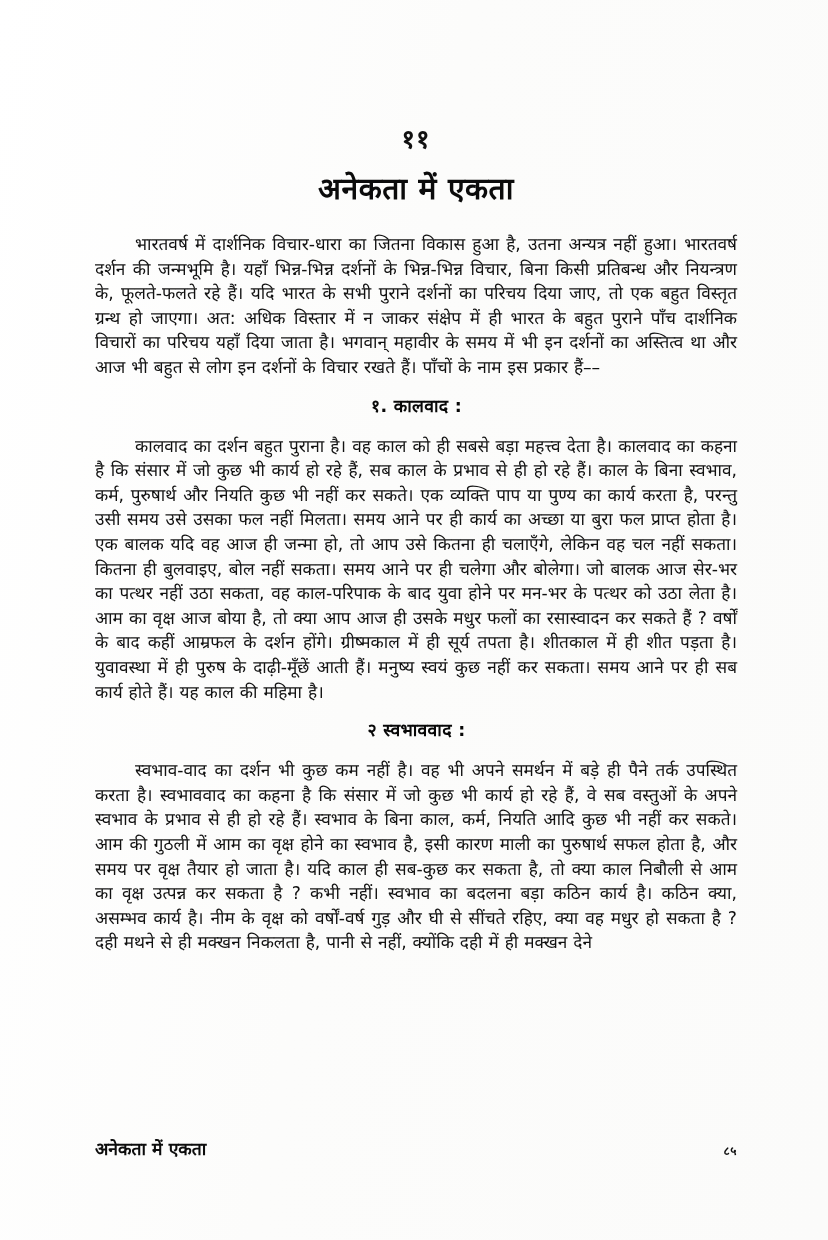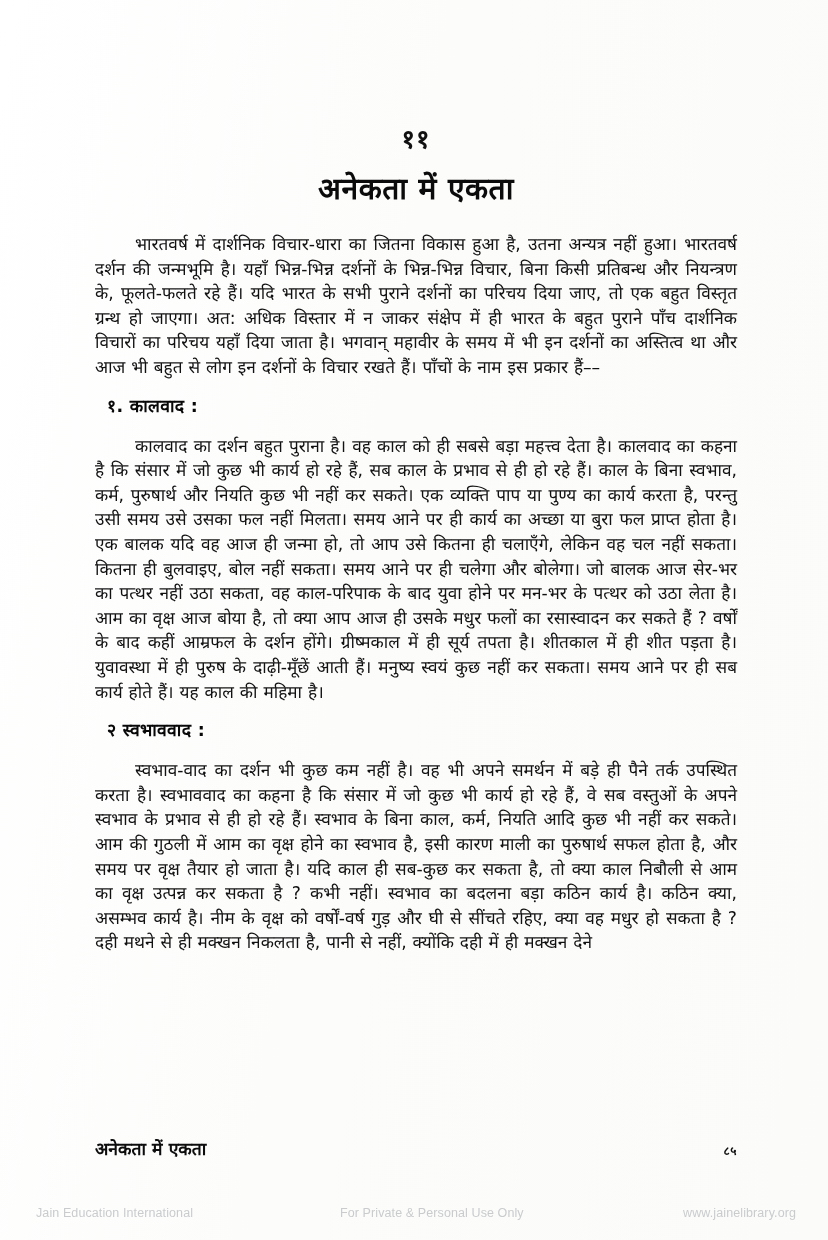--- a/index.html
+++ b/index.html
@@ -84,24 +84,25 @@
   }
   p.para + p.para {
     margin-top: 0;
   }
 
   
   h2.section-heading {
     font-family: "DejaVu Sans", sans-serif;
     font-size: 17.5px;
     font-weight: 700;
-    margin: 14px 0 3px 12px;
+    margin: 14px 0 3px 1px;
     line-height: 24px;
     letter-spacing: 0.3px;
     color: #080808;
+    text-align: center;
   }
 
   
   .running-foot {
     position: absolute;
     left: 95px;
     right: 91px;
     top: 1136px;
     display: flex;
     justify-content: space-between;
@@ -169,18 +170,13 @@
       <p class="para indent">स्वभाव-वाद का दर्शन भी कुछ कम नहीं है। वह भी अपने समर्थन में बड़े ही पैने तर्क उपस्थित करता है। स्वभाववाद का कहना है कि संसार में जो कुछ भी कार्य हो रहे हैं, वे सब वस्तुओं के अपने स्वभाव के प्रभाव से ही हो रहे हैं। स्वभाव के बिना काल, कर्म, नियति आदि कुछ भी नहीं कर सकते। आम की गुठली में आम का वृक्ष होने का स्वभाव है, इसी कारण माली का पुरुषार्थ सफल होता है, और समय पर वृक्ष तैयार हो जाता है। यदि काल ही सब-कुछ कर सकता है, तो क्या काल निबौली से आम का वृक्ष उत्पन्न कर सकता है ? कभी नहीं। स्वभाव का बदलना बड़ा कठिन कार्य है। कठिन क्या, असम्भव कार्य है। नीम के वृक्ष को वर्षों-वर्ष गुड़ और घी से सींचते रहिए, क्या वह मधुर हो सकता है ? दही मथने से ही मक्खन निकलता है, पानी से नहीं, क्योंकि दही में ही मक्खन देने</p>
 
     </div>
   </div>
 
   <div class="running-foot">
     <span class="foot-title">अनेकता में एकता</span>
     <span class="page-num">८५</span>
   </div>
 
-  <div class="watermark-bar">
-    <span class="wm-left">Jain Education International</span>
-    <span class="wm-center">For Private &amp; Personal Use Only</span>
-    <span class="wm-right">www.jainelibrary.org</span>
-  </div>
 </div>
 
 </body></html>

